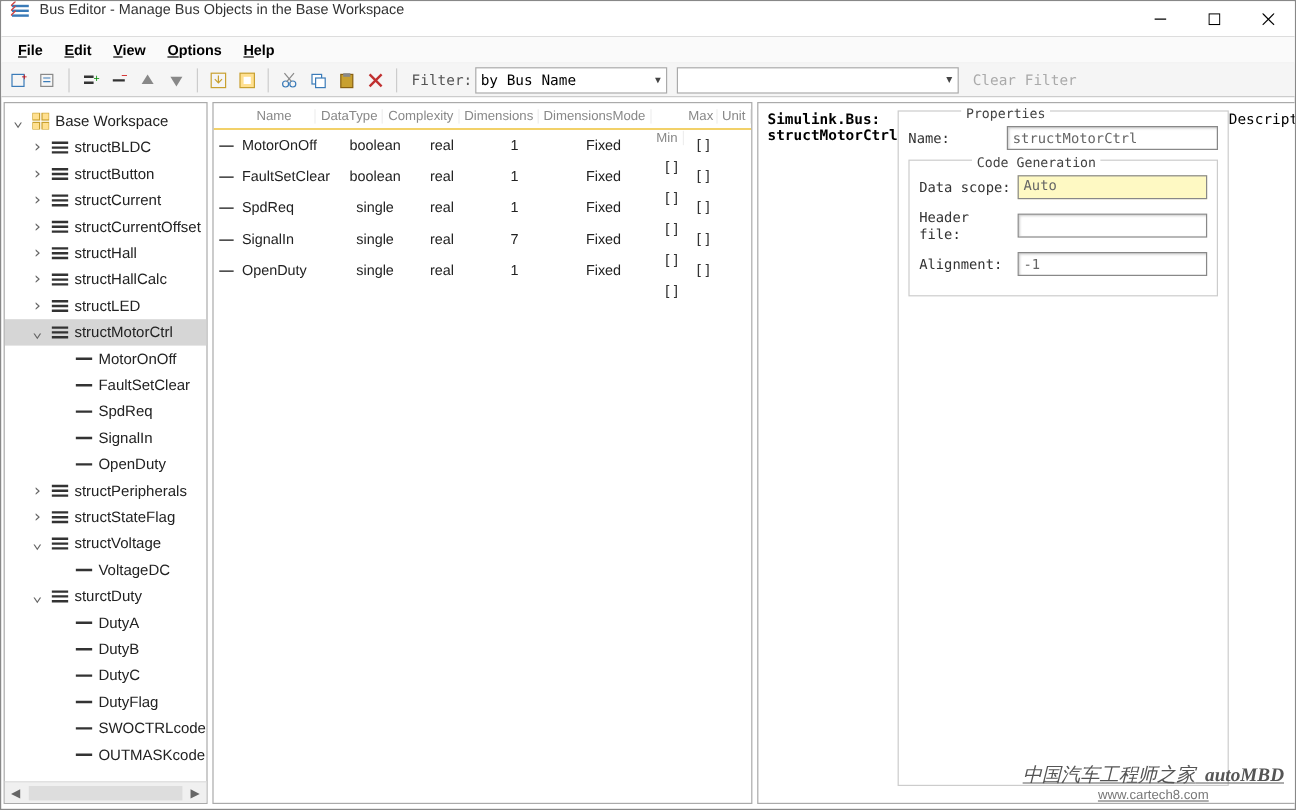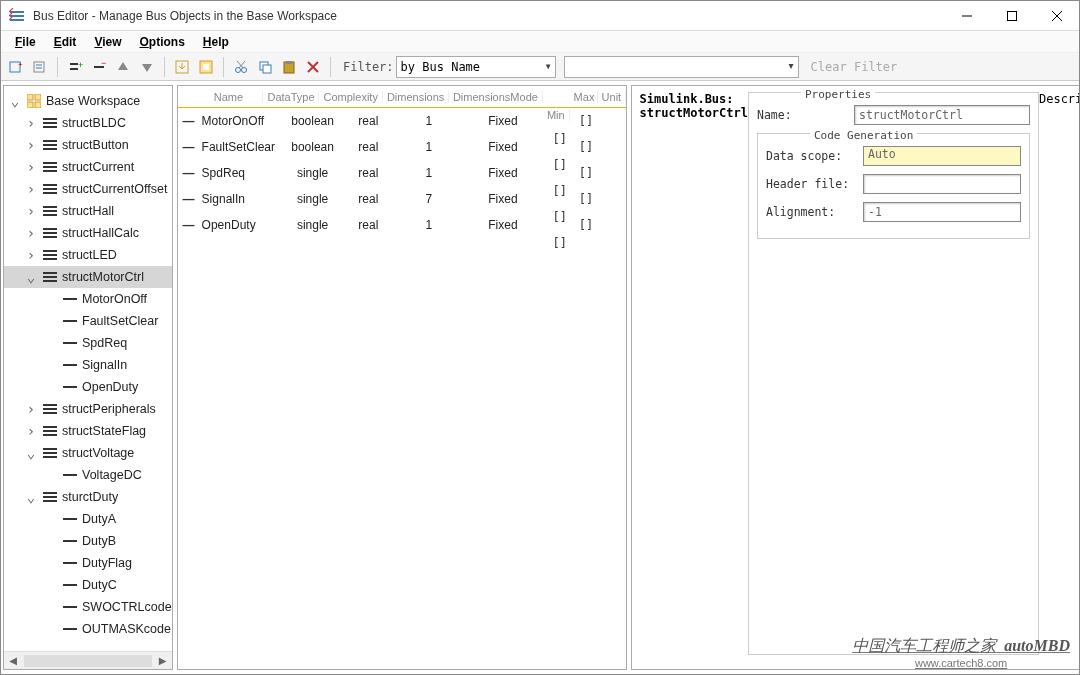--- a/index.html
+++ b/index.html
@@ -1,17 +1,17 @@
 <!DOCTYPE html>
 <html><head>
 <meta charset="utf-8">
 <style>
 * { box-sizing: border-box; margin: 0; padding: 0; }
 body { font-family: "Segoe UI", Tahoma, sans-serif; font-size: 12px; color: #000; background: #fff; width: 1080px; height: 675px; overflow: hidden; border: 1px solid #888; display: flex; flex-direction: column; }
-.titlebar { height: 30px; display: flex; align-items: center; padding: 0 0 0 8px; background: #fff; border-bottom: 1px solid #ddd; }
+.titlebar { height: 30px; display: flex; align-items: flex-start; padding: 0 0 0 8px; background: #fff; border-bottom: 1px solid #ddd; }
 .titlebar .icon { width: 16px; height: 16px; margin-right: 8px; }
 .titlebar .title { flex: 1; font-size: 12px; color: #333; }
 .win-controls { display: flex; }
 .win-btn { width: 45px; height: 30px; display: flex; align-items: center; justify-content: center; cursor: pointer; }
 .menubar { height: 22px; display: flex; align-items: center; padding: 0 6px; gap: 2px; background: #fafafa; border-bottom: 1px solid #eee; }
 .menu-item { padding: 2px 8px; cursor: pointer; font-weight: bold; }
 .menu-item .ul { text-decoration: underline; }
 .toolbar { height: 28px; display: flex; align-items: center; padding: 0 4px; gap: 2px; background: #f5f5f5; border-bottom: 1px solid #ccc; }
 .tbtn { width: 22px; height: 22px; display: flex; align-items: center; justify-content: center; cursor: pointer; border: 1px solid transparent; }
 .tsep { width: 1px; height: 20px; background: #ccc; margin: 0 4px; }
@@ -45,21 +45,21 @@
 .td.name { text-align: left; }
 .row-icon { width: 14px; display: inline-block; margin-right: 4px; font-weight: bold; color: #333; }
 .brackets { font-family: Consolas, monospace; color: #333; }
 .grip { width: 6px; background: repeating-linear-gradient(to bottom, #ccc, #ccc 1px, transparent 1px, transparent 4px); cursor: col-resize; margin: 4px 0; }
 .props { padding: 6px 8px; font-family: "Microsoft YaHei", Consolas, monospace; font-size: 12px; flex: 1; overflow: hidden; display: flex; flex-direction: row; }
 .props-title { font-weight: bold; margin-bottom: 6px; font-size: 12px; }
 .fieldset { border: 1px solid #ccc; padding: 8px; margin-bottom: 8px; }
 .fieldset .legend { font-size: 11px; color: #444; position: relative; top: -14px; background: #fff; padding: 0 4px; display: inline-block; margin-left: 44px; }
 .fieldset-body { margin-top: -10px; }
 .form-row { display: flex; align-items: center; margin-bottom: 8px; }
-.form-label { width: 97px; font-size: 11.5px; color: #333; }
+.form-label { width: 82px; font-size: 11.5px; color: #333; }
 .form-input { flex: 1; height: 20px; border: 1px solid #888; background: #fff; padding: 0 4px; font-family: Consolas, monospace; font-size: 11.5px; color: #666; }
 .form-input.shadow { box-shadow: inset 1px 1px 2px rgba(0,0,0,.2); }
 .form-input.dropdown { background: #fef9c3; position: relative; }
 .desc-area { flex: 1; border: 1px solid #999; background: #fff; box-shadow: inset 1px 1px 2px rgba(0,0,0,.15); }
 .bottom-scroll { height: 18px; display: flex; align-items: center; background: #f0f0f0; margin-top: 6px; }
 .bottom-scroll .arrow { width: 18px; text-align: center; font-size: 10px; color: #555; }
 .bottom-scroll .track { flex: 1; height: 12px; background: #e0e0e0; }
 .revert-bar { height: 28px; display: flex; align-items: center; background: #e8e8e8; margin-top: 4px; padding: 0 8px; }
 .revert-btn { font-family: Consolas, monospace; color: #888; font-size: 12px; }
 .watermark { position: absolute; bottom: 6px; right: 10px; text-align: center; font-size: 11px; color: #777; pointer-events: none; z-index: 100; text-decoration: underline; }
@@ -423,30 +423,30 @@
             </span>
         <span class="tree-label">DutyB</span>
           </div>
           <div class="tree-row indent-2">
         <span class="expander"></span>
         <span class="tree-icon">
               <svg width="14" height="10">
                 <line x1="0" y1="5" x2="14" y2="5" stroke="#333" stroke-width="2"></line>
               </svg>
             </span>
+        <span class="tree-label">DutyC</span>
+          </div>
+          <div class="tree-row indent-2">
+        <span class="expander"></span>
+        <span class="tree-icon">
+              <svg width="14" height="10">
+                <line x1="0" y1="5" x2="14" y2="5" stroke="#333" stroke-width="2"></line>
+              </svg>
+            </span>
         <span class="tree-label">DutyFlag</span>
-          </div>
-          <div class="tree-row indent-2">
-        <span class="expander"></span>
-        <span class="tree-icon">
-              <svg width="14" height="10">
-                <line x1="0" y1="5" x2="14" y2="5" stroke="#333" stroke-width="2"></line>
-              </svg>
-            </span>
-        <span class="tree-label">DutyC</span>
           </div>
           <div class="tree-row indent-2">
         <span class="expander"></span>
         <span class="tree-icon">
               <svg width="14" height="10">
                 <line x1="0" y1="5" x2="14" y2="5" stroke="#333" stroke-width="2"></line>
               </svg>
             </span>
         <span class="tree-label">SWOCTRLcode</span>
           </div>

